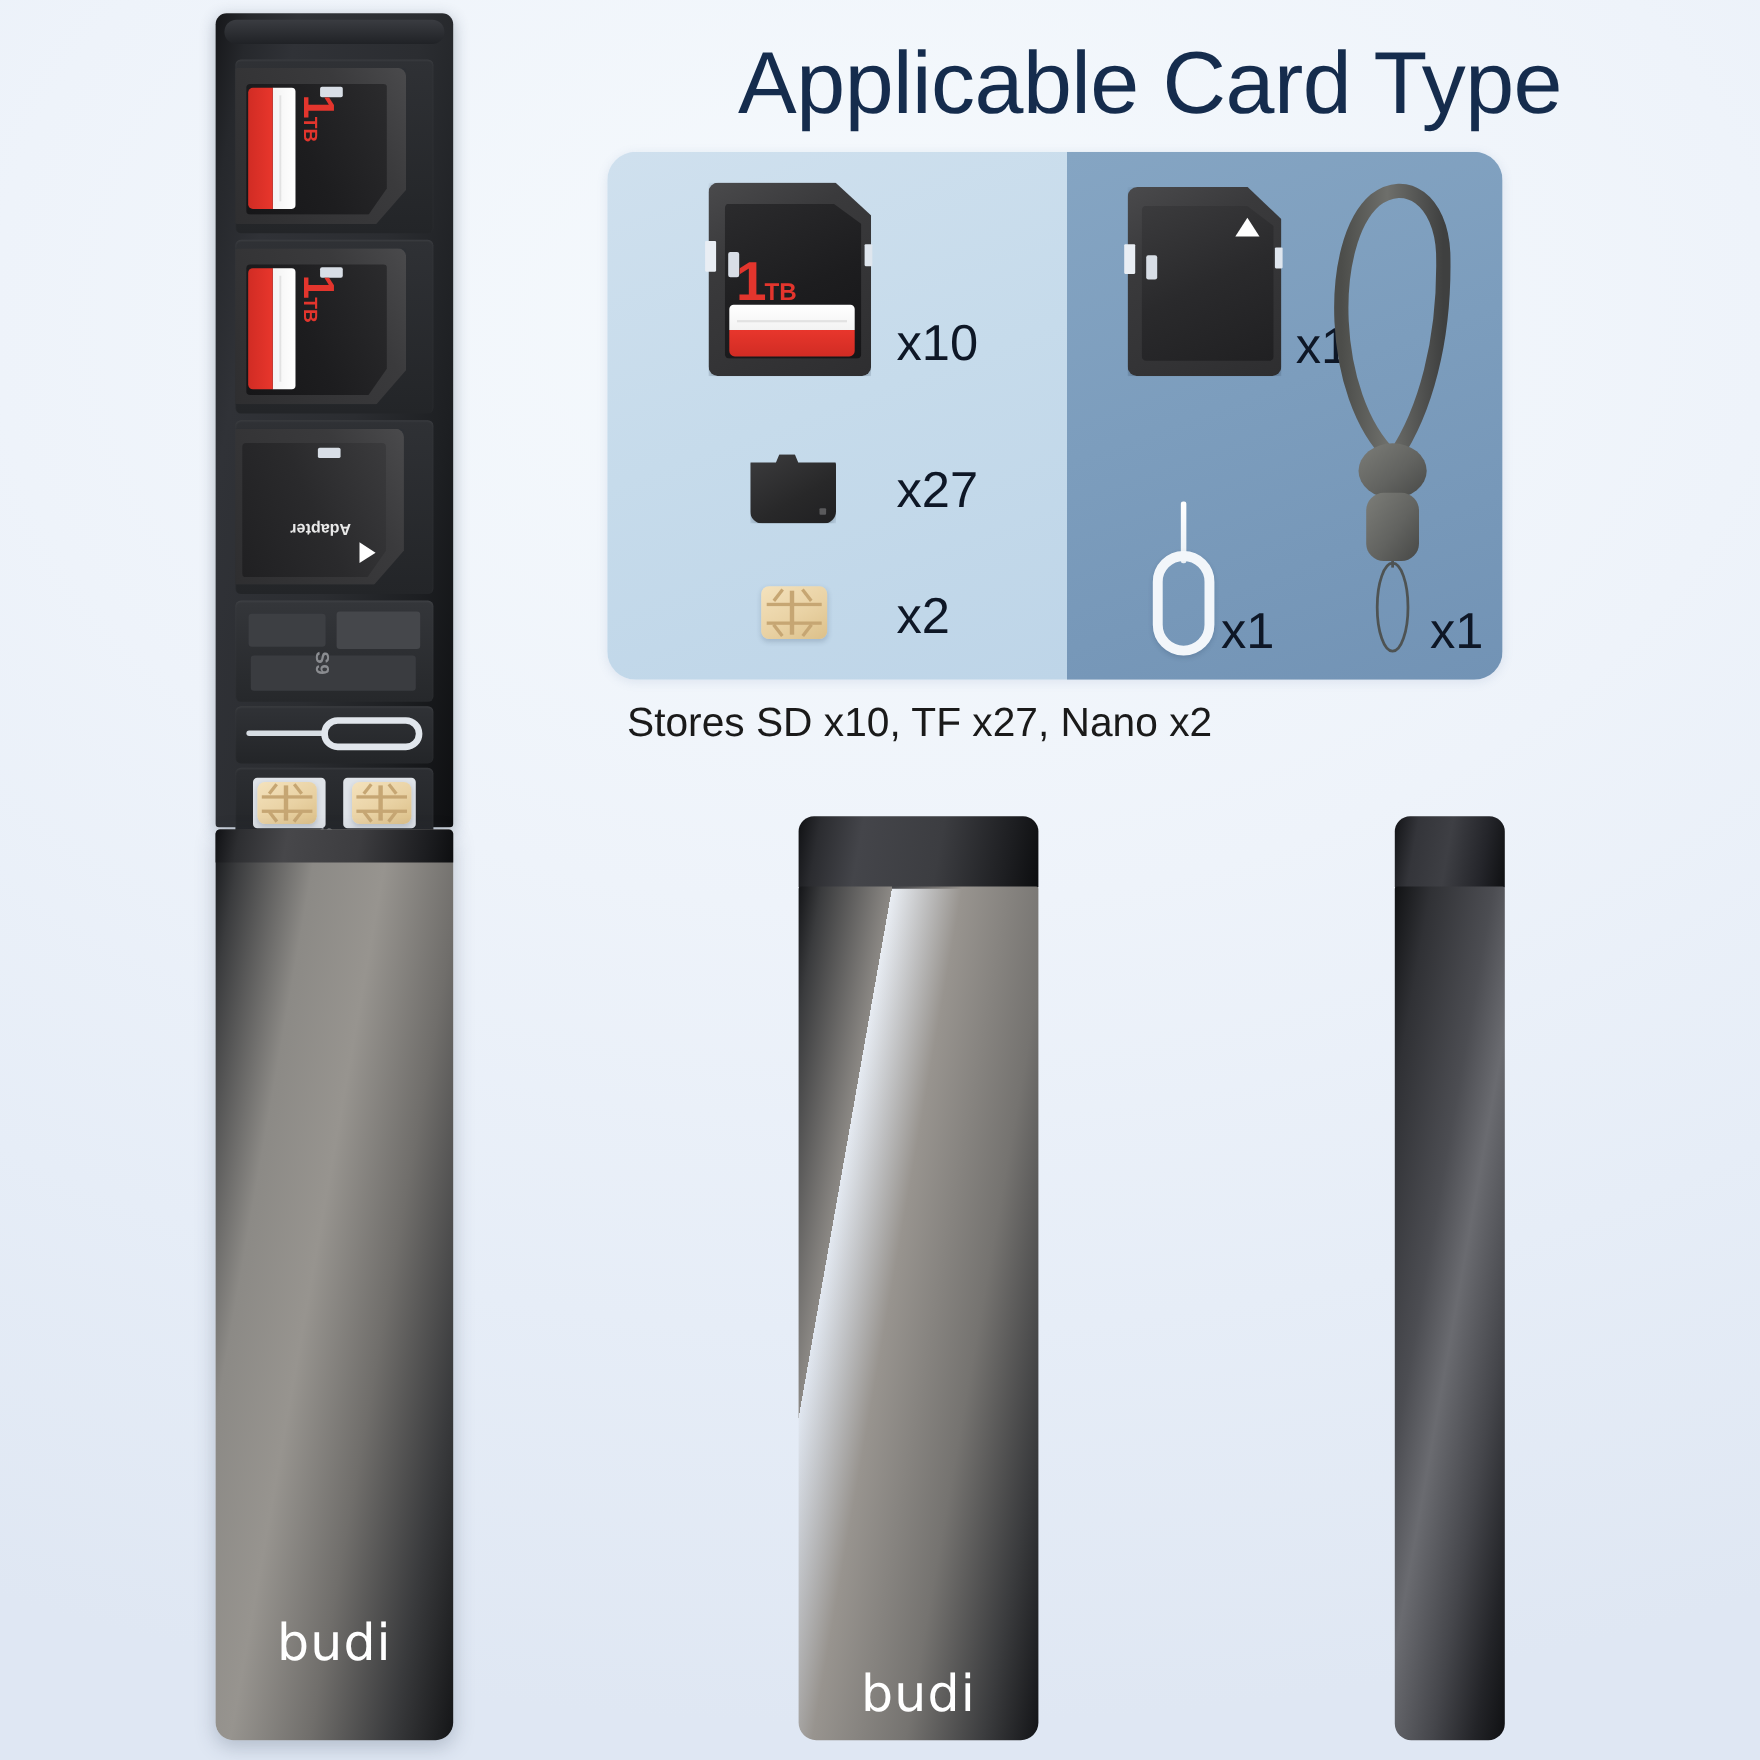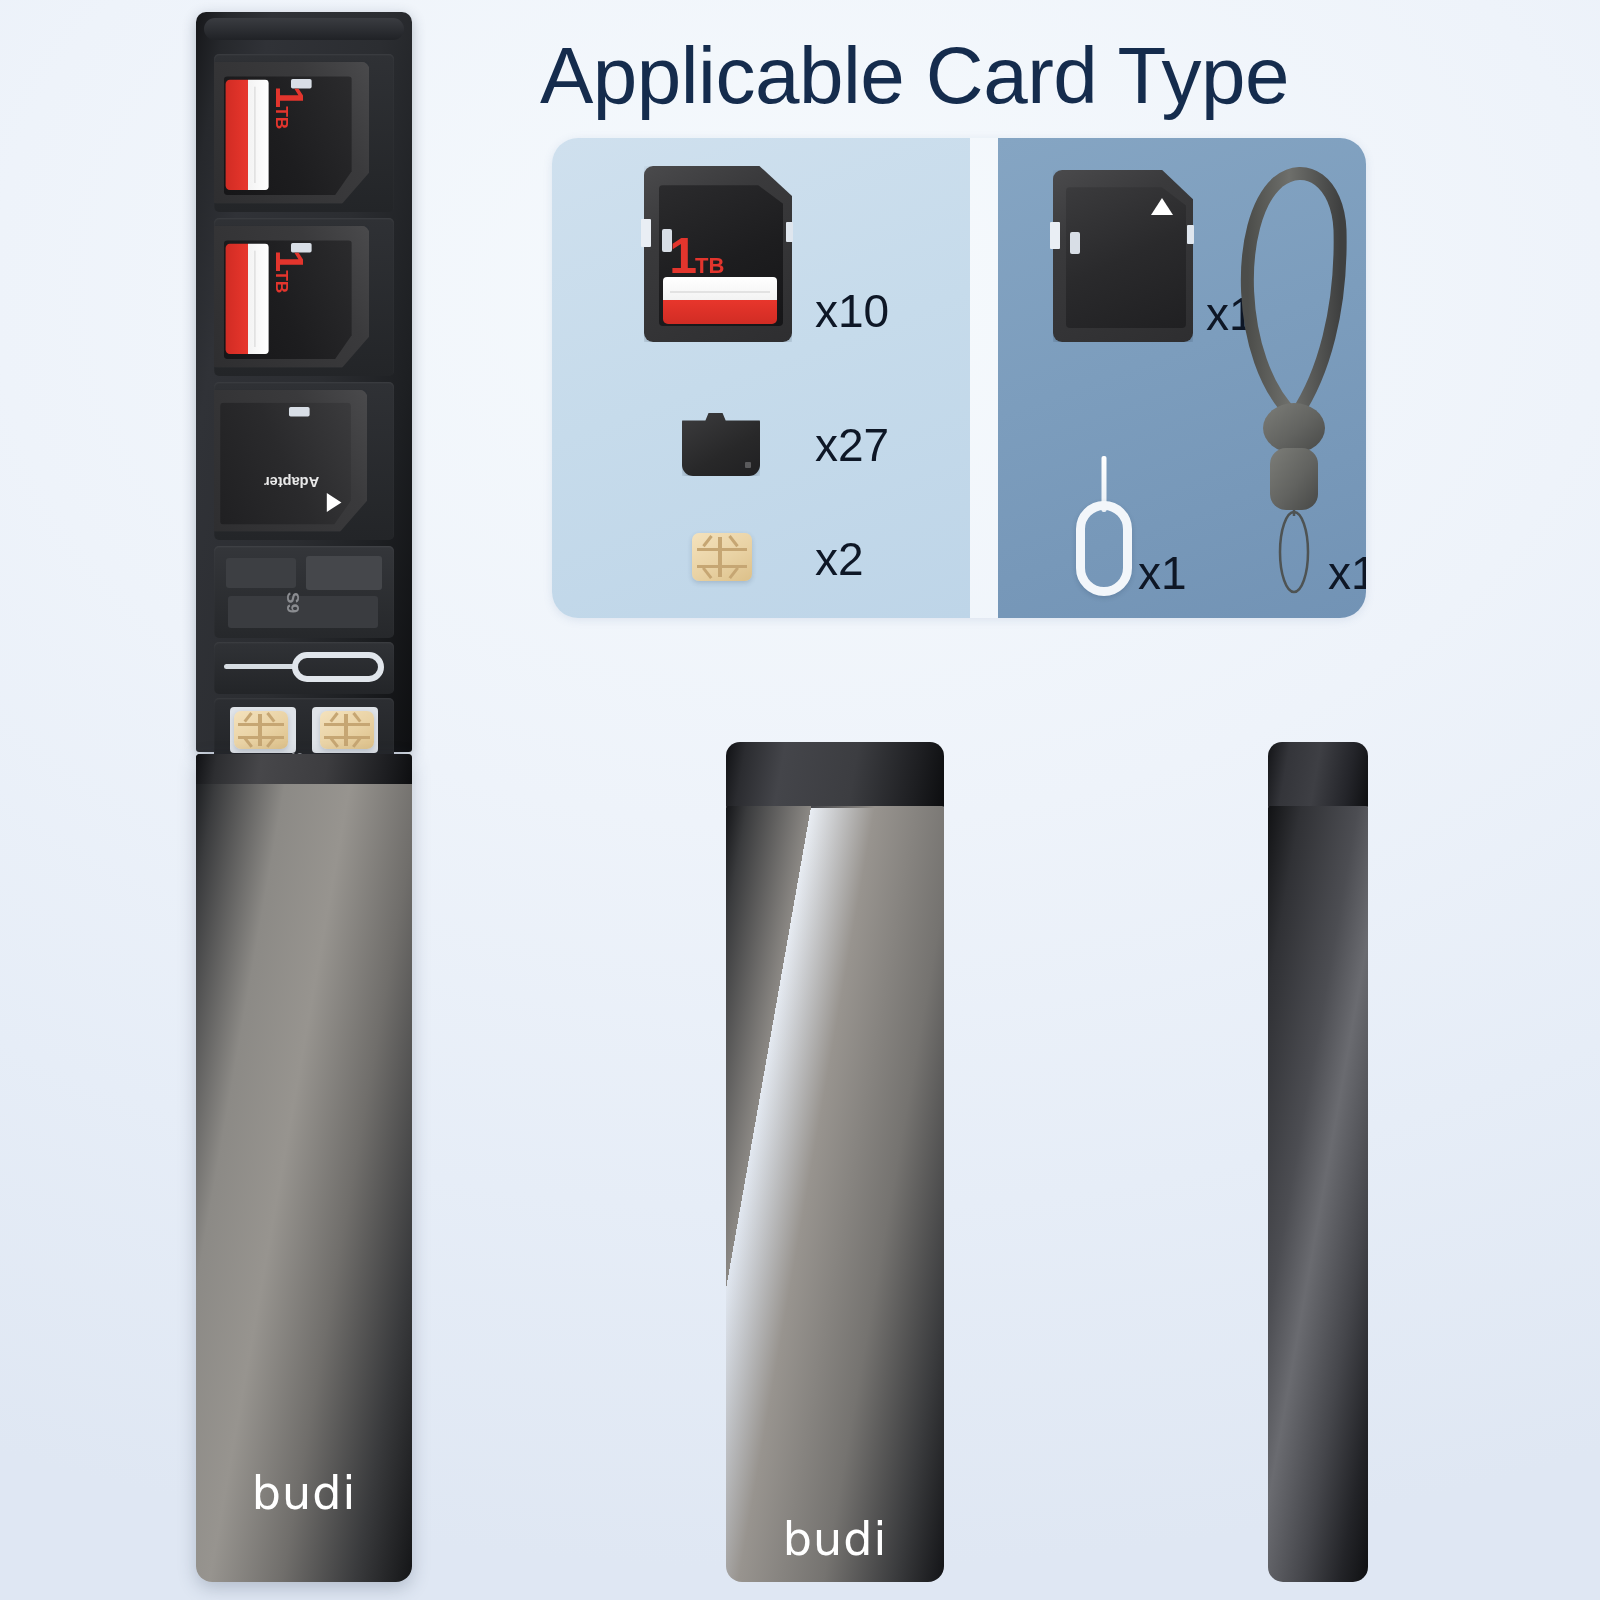--- a/index.html
+++ b/index.html
@@ -8,41 +8,40 @@
     font-family:"Liberation Sans", sans-serif;
     background:
       radial-gradient(ellipse 120% 80% at 50% 18%, #f6fafd 0%, #eef3fa 42%, #e6edf7 72%, #dfe7f3 100%);
     position:relative;
   }
 
   
   #title {
     position:absolute; left:540px; top:28px; width:880px; height:96px;
     font-size:80px; font-weight:400; letter-spacing:-0.5px;
-    color:#152c4d; text-align:left; line-height:96px;
+    color:#152c4d; text-align:right; line-height:96px;
     white-space:nowrap;
   }
 
   
   #spec-panel {
     position:absolute; left:552px; top:138px; width:814px; height:480px;
     border-radius:26px; overflow:hidden;
     box-shadow:0 2px 10px rgba(90,120,160,0.14);
     display:flex;
   }
   #panel-left {
     width:418px; height:100%;
     background:linear-gradient(160deg,#cfe0ee 0%, #c6dbeb 48%, #bed5e8 100%);
     position:relative;
   }
   #panel-right {
     flex:1; height:100%;
     background:linear-gradient(160deg,#85a5c3 0%, #7c9dbd 45%, #7293b5 100%);
     position:relative;
-    margin-left:28px;
   }
 
   .qty {
     position:absolute; font-size:46px; color:#0e1726; font-weight:400;
     line-height:46px; white-space:nowrap;
   }
 
   
   .sdcard { position:absolute; }
   .sd-body {
@@ -323,20 +322,21 @@
         <rect x="42" y="288" width="48" height="62" rx="16" fill="url(#blockG)"></rect>
         <ellipse cx="66" cy="392" rx="14" ry="40" fill="none" stroke="#4e5353" stroke-width="2.5"></ellipse>
         <line x1="66" y1="350" x2="66" y2="356" stroke="#4e5353" stroke-width="2.5"></line>
       </svg>
     </div>
     <div class="qty" style="left:330px; top:412px;">x1</div>
   </div>
 </div>
 
 <div id="caption">
+  <div>Stores SD x10, TF x27,  Nano x2</div>
 </div>
 
 <div class="product" id="product-open">
   <div class="case-open-top">
     <div class="case-cap-strip"></div>
 
     <div class="slot" style="top:42px; height:158px;">
       <div class="slot-inner">
         <div class="rot-card" style="left:-3px; top:-4px; width:165px; height:186px; transform:rotate(90deg) translate(0px,-2px) scale(0.86); transform-origin:84px 84px; font-size:46px;">
           <div class="sdcard" style="position:absolute; inset:0;">

